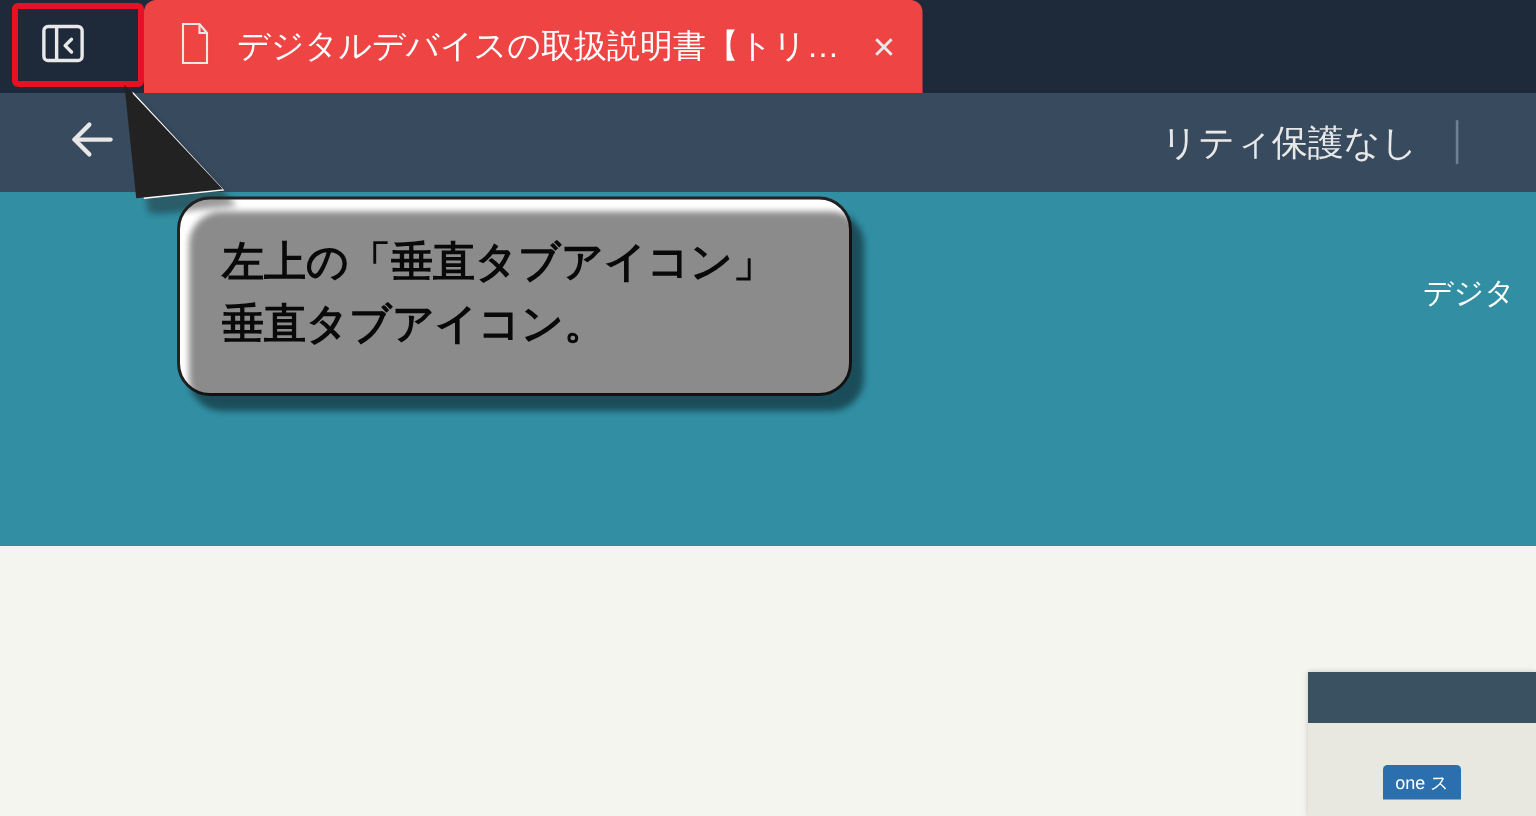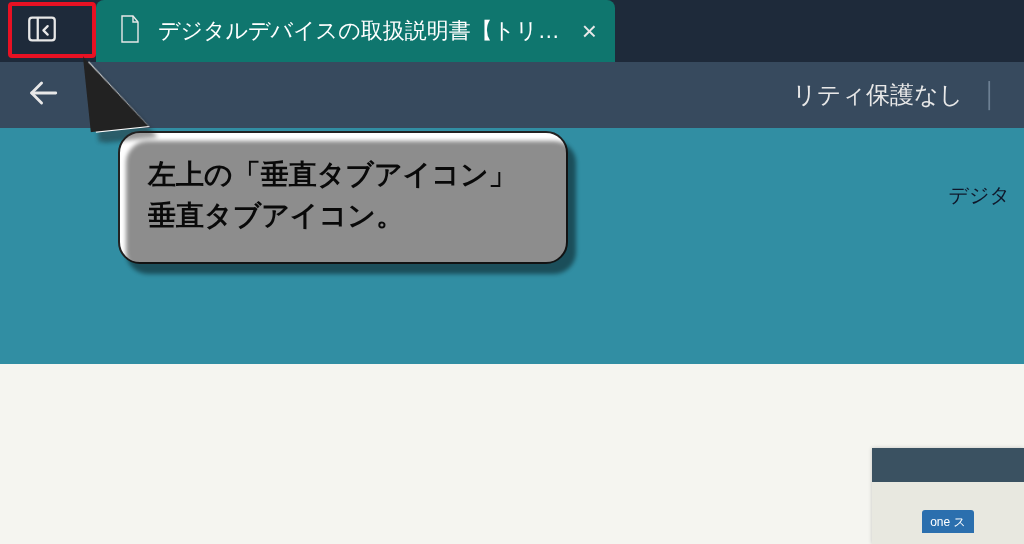--- a/index.html
+++ b/index.html
@@ -30,49 +30,49 @@
   }
   .vtab-btn svg { width: 34px; height: 34px; stroke: #e8e8e8; fill: none; stroke-width: 1.6; }
 
   .tab {
     height: 62px;
     display: flex; align-items: center;
     padding: 0 18px 0 22px;
     gap: 16px;
     min-width: 0;
   }
-  .tab.active { background: #0f766e; border-top-left-radius: 8px; border-top-right-radius: 8px; }
+  .tab.active { background: #ef4444; border-top-left-radius: 8px; border-top-right-radius: 8px; }
   .tab .file-icon svg { width: 24px; height: 30px; stroke: #e8e8e8; fill: none; stroke-width: 1.4; }
   .tab-title { color: #ffffff; font-size: 22px; white-space: nowrap; overflow: hidden; }
   .tab .close-icon { color: #e8e8e8; font-size: 26px; line-height: 1; margin-left: 6px; }
 
   .toolbar {
     height: 66px;
     background: #374a5e;
     display: flex; align-items: center;
     gap: 40px;
-    padding: 0 26px;
+    padding: 0 44px;
     color: #e8e8e8;
   }
   .toolbar .nav-back svg { width: 34px; height: 34px; stroke: #e8e8e8; fill: none; stroke-width: 2; }
   .addr {
     margin-left: auto;
     display: flex; align-items: center; gap: 20px;
     font-size: 24px; color: #e8e8e8;
   }
   .addr .sep { color: #6d8094; }
 
   .page-hero {
     height: 236px;
     background: #318ea3;
     position: relative;
   }
   .hero-label {
     position: absolute; right: 14px; top: 54px;
-    color: #0f172a; font-size: 20px;
+    color: #ffffff; font-size: 20px;
   }
 
   .content { background: #f5f5f0; height: 180px; position: relative; }
 
   .thumb {
     position: absolute;
     right: 0; bottom: 0;
     width: 152px; height: 96px;
     background: #fff;
     box-shadow: 0 0 4px rgba(0,0,0,.2);

